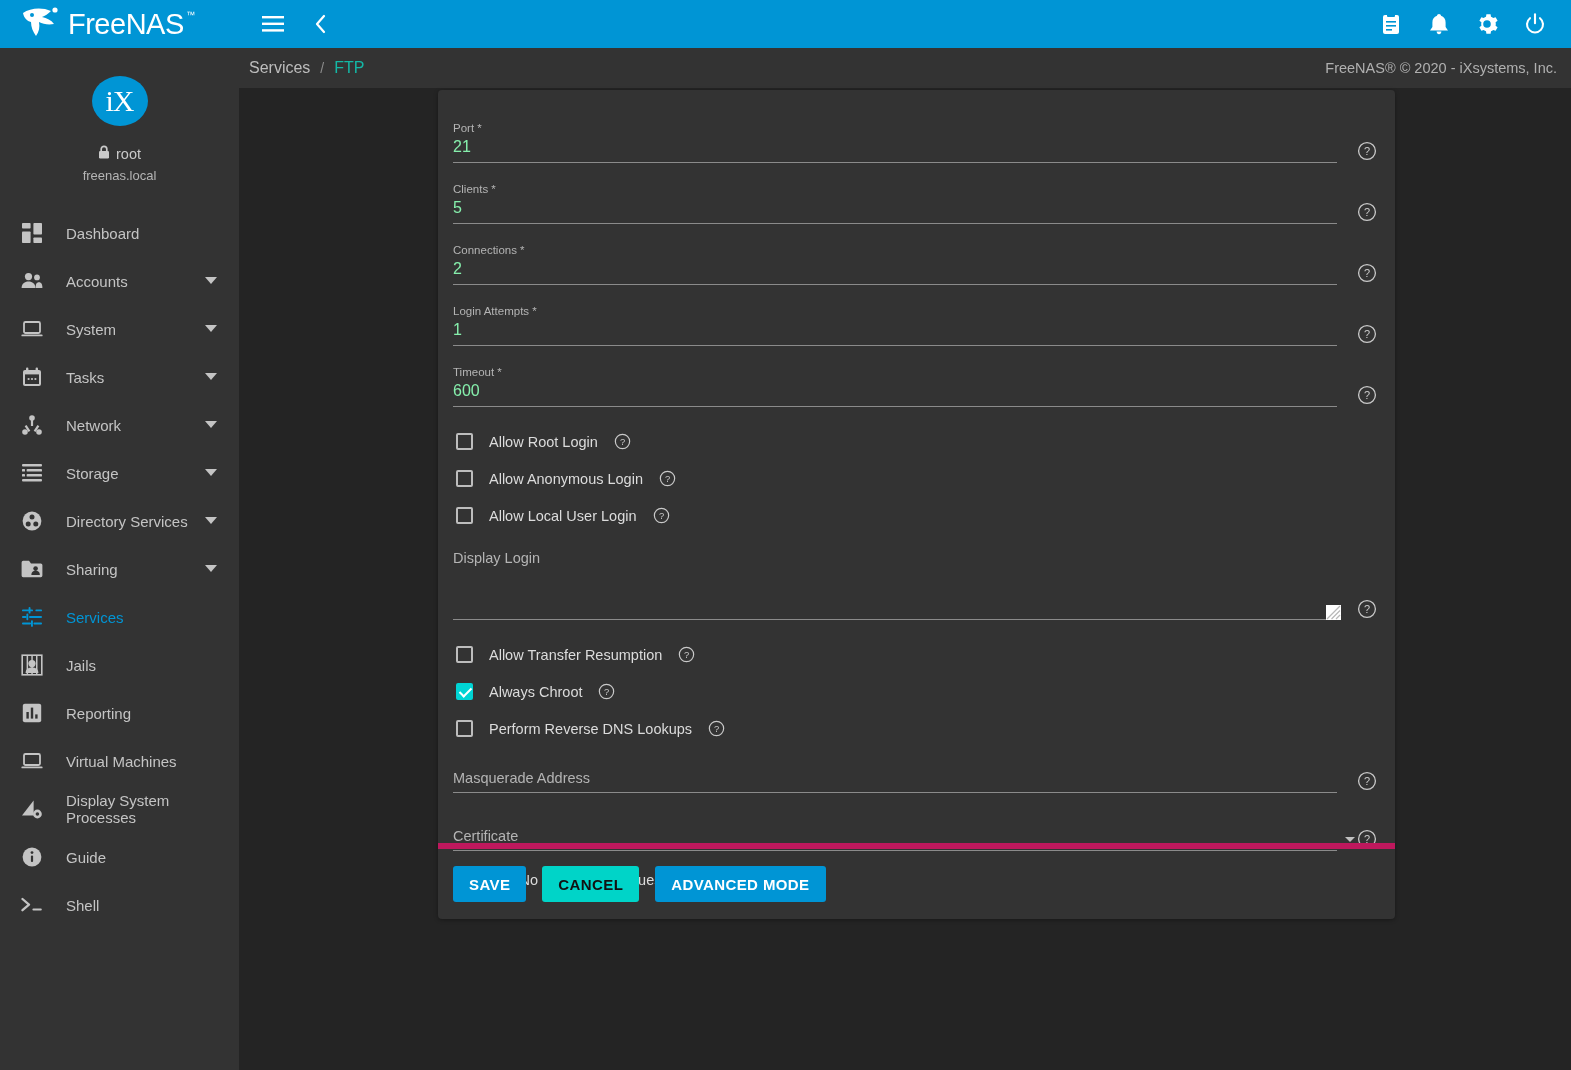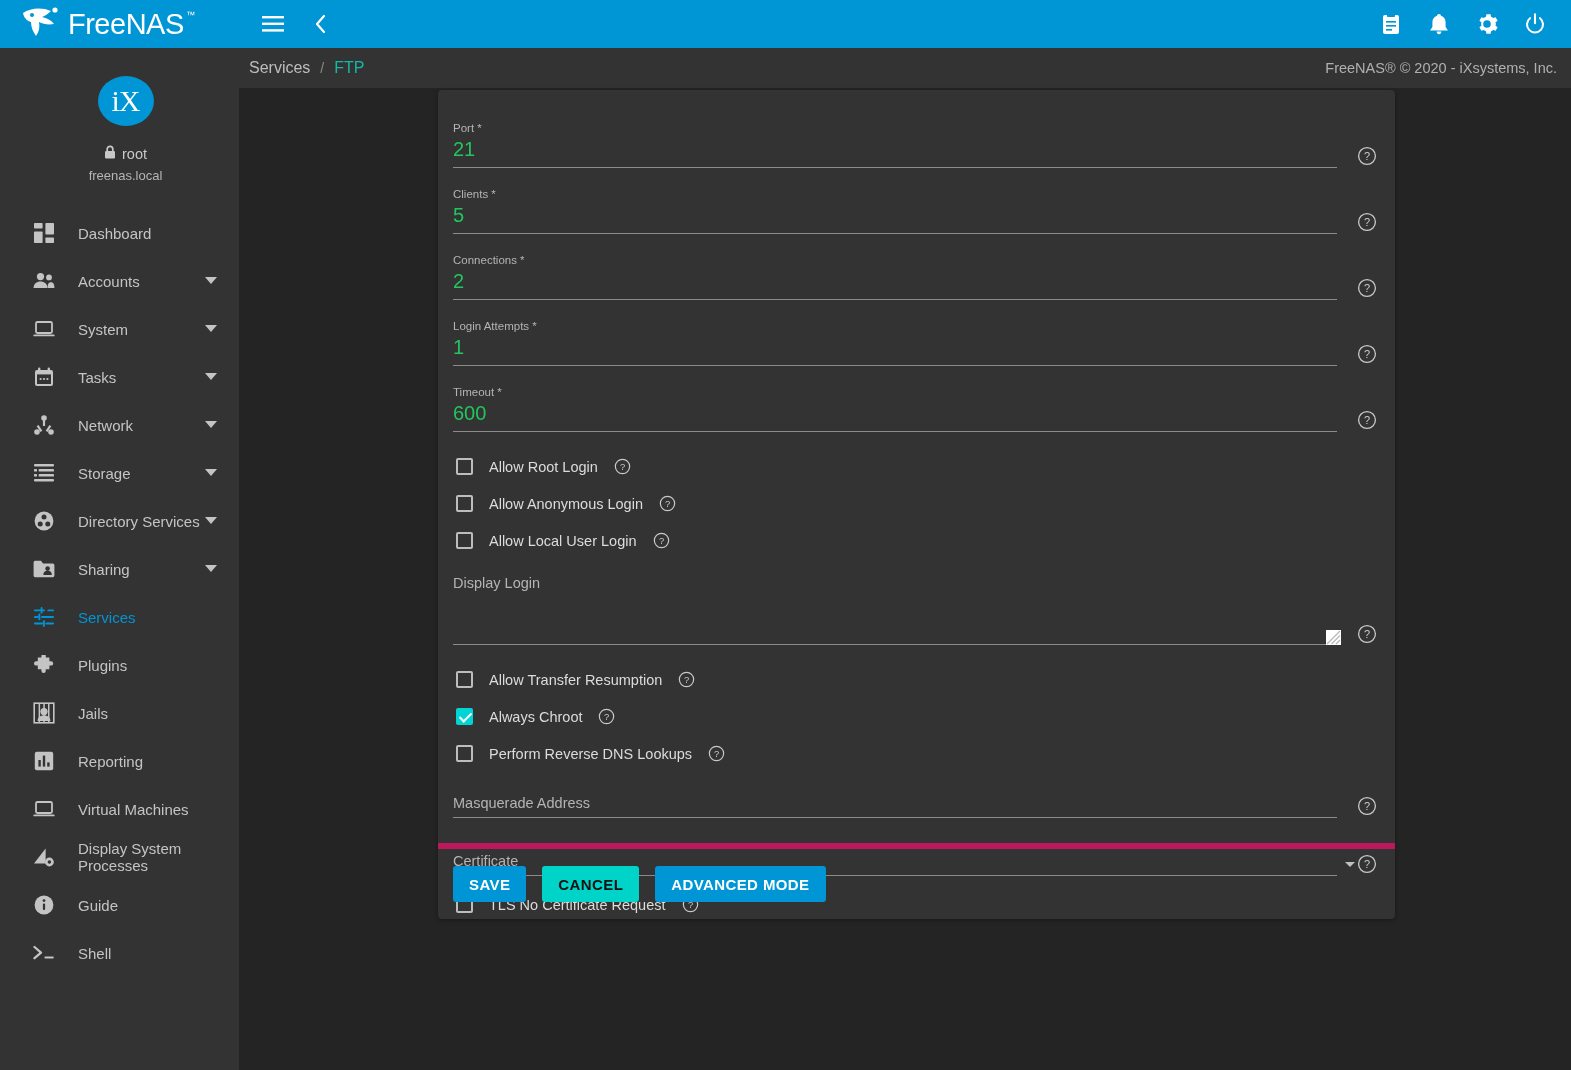--- a/index.html
+++ b/index.html
@@ -32,21 +32,21 @@
     justify-content: center; cursor: pointer;
   }
   #topbar-left-icons { display: flex; align-items: center; margin-left: 10px; }
   #topbar-right-icons {
     display: flex; align-items: center; margin-left: auto; margin-right: 12px;
   }
 
   
   #sidebar {
     position: absolute; top: 48px; left: 0; width: 239px; height: 1022px;
-    background: #333333; overflow: hidden; padding-left: 12px;
+    background: #333333; overflow: hidden;
   }
   #user-block {
     padding-top: 28px; display: flex; flex-direction: column;
     align-items: center; gap: 0;
   }
   #ix-logo {
     width: 56px; height: 50px; border-radius: 50%;
     background: #0095d5; display: flex; align-items: center;
     justify-content: center; color: #ffffff; font-size: 30px;
     font-family: "Liberation Serif", serif; letter-spacing: -1px;
@@ -97,21 +97,21 @@
 
   
   .field { position: relative; margin-bottom: 6px; padding-top: 13px; }
   .field-label {
     color: #b4b4b4; font-size: 11.5px; line-height: 14px;
     margin-bottom: 2px;
   }
   .field-input {
     width: 100%; background: transparent; border: none;
     border-bottom: 1px solid #8b8b8b;
-    color: #22c55e; font-size: 20px;
+    color: #86efac; font-size: 16px;
     font-family: "Liberation Sans", sans-serif;
     padding: 1px 0 6px 0; outline: none;
   }
   .field-input::placeholder { color: #b4b4b4; }
   .help-icon {
     position: absolute; right: -40px; bottom: 2px;
     width: 20px; height: 20px; cursor: pointer;
   }
 
   
@@ -409,32 +409,20 @@
           <rect fill="#0095d5" x="7" y="9" width="13" height="1.9" rx="0.9"></rect>
           <rect fill="#0095d5" x="4.4" y="6.6" width="1.9" height="6.6" rx="0.9"></rect>
           <rect fill="#0095d5" x="0" y="15.6" width="9" height="1.9" rx="0.9"></rect>
           <rect fill="#0095d5" x="11.4" y="15.6" width="8.6" height="1.9" rx="0.9"></rect>
           <rect fill="#0095d5" x="9" y="13.2" width="1.9" height="6.6" rx="0.9"></rect>
         </svg>
       </span>
       <span class="nav-label">Services</span>
     </div>
 
-    <div class="nav-item">
-      <span class="nav-icon">
-        <svg width="20" height="20" viewBox="0 0 20 20">
-          <path fill="#c4c4c4" d="M7.4 1 A2.2 2.2 0 0 1 11.8 1 L11.8 2.6 L15.4 2.6
-            L15.4 6.2 L17 6.2 A2.2 2.2 0 0 1 17 10.6 L15.4 10.6 L15.4 14.2
-            L11.8 14.2 L11.8 15.8 A2.2 2.2 0 0 1 7.4 15.8 L7.4 14.2 L3.8 14.2
-            L3.8 10.6 L2.2 10.6 A2.2 2.2 0 0 1 2.2 6.2 L3.8 6.2 L3.8 2.6
-            L7.4 2.6 Z"></path>
-        </svg>
-      </span>
-      <span class="nav-label">Plugins</span>
-    </div>
 
     <div class="nav-item">
       <span class="nav-icon">
         <svg width="22" height="22" viewBox="0 0 22 22">
           <rect x="1.2" y="1.2" width="19.6" height="19.6" fill="none" stroke="#c4c4c4" stroke-width="1.6"></rect>
           <rect fill="#c4c4c4" x="5.6" y="1.2" width="1.5" height="19.6"></rect>
           <rect fill="#c4c4c4" x="10.3" y="1.2" width="1.5" height="19.6"></rect>
           <rect fill="#c4c4c4" x="15" y="1.2" width="1.5" height="19.6"></rect>
           <circle fill="#c4c4c4" cx="11" cy="9.6" r="3.6"></circle>
           <path fill="#c4c4c4" d="M4.6 19 C4.6 15 7.4 13.4 11 13.4 C14.6 13.4 17.4 15 17.4 19 Z"></path>

